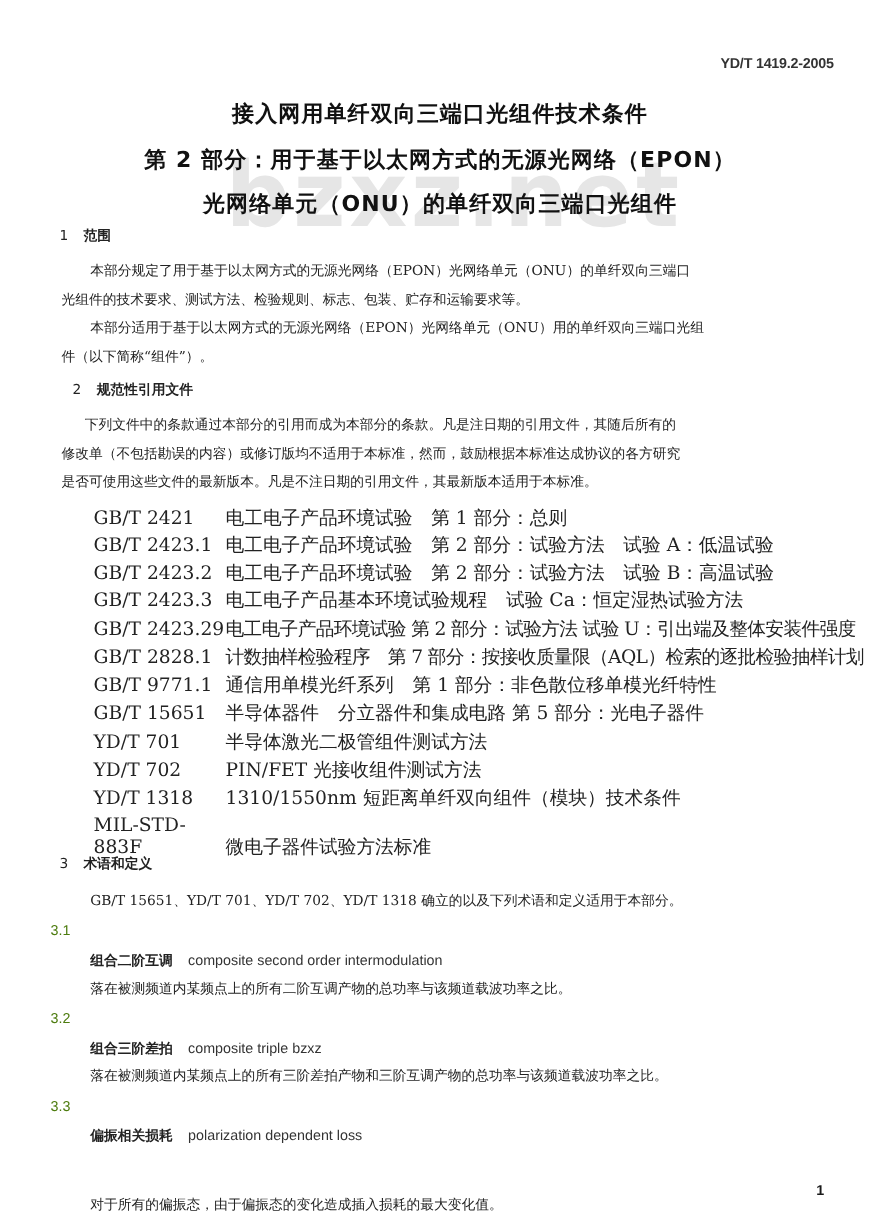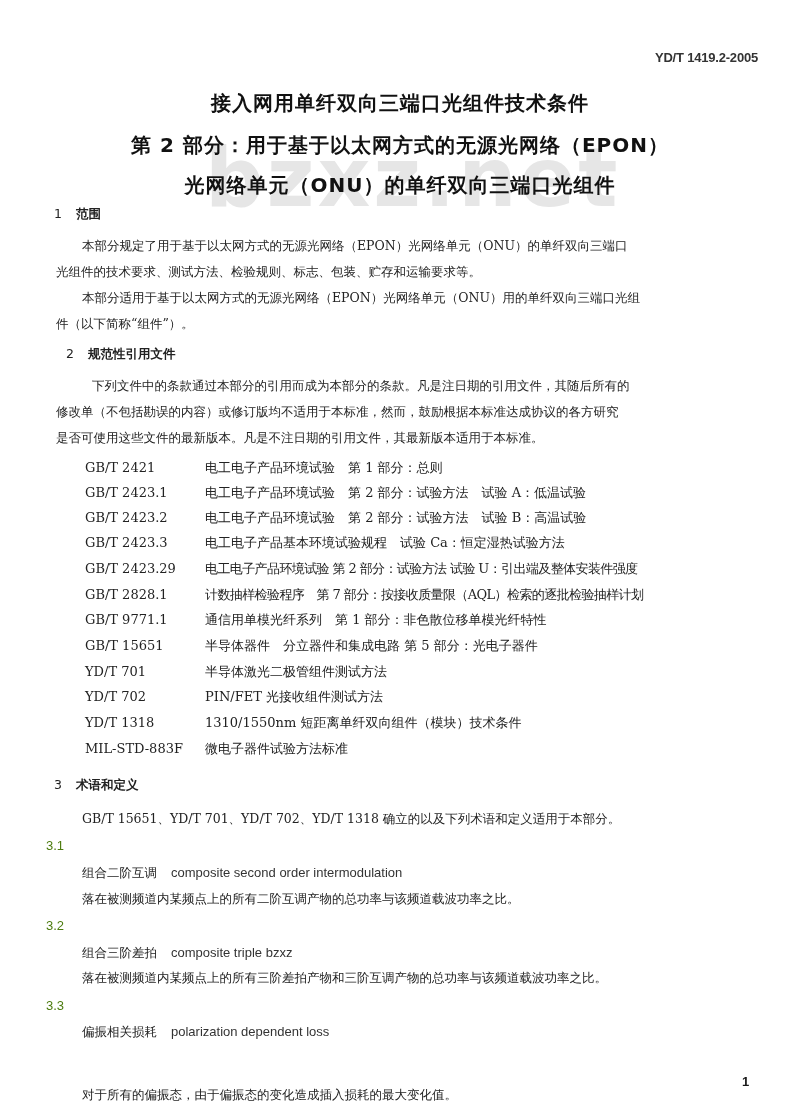--- a/index.html
+++ b/index.html
@@ -11,26 +11,26 @@
   .std-no { right: 42px; top: 50px; font-family: "Liberation Sans", "DejaVu Sans", sans-serif; font-size: 13px; font-weight: bold; color: #333; letter-spacing: -0.2px; }
   .title { left: 0; width: 800px; text-align: center; font-family: "DejaVu Sans", "Liberation Sans", sans-serif; font-weight: bold; font-size: 20px; color: #111; letter-spacing: 1px; }
   .t1 { top: 90px; }
   .t2 { top: 132px; }
   .t3 { top: 172px; }
   .watermark { left: 205px; top: 130px; font-family: "DejaVu Sans", sans-serif; font-weight: bold; font-size: 82px; color: #e6e6e6; letter-spacing: 3px; z-index: 0; }
   .layer { position: relative; z-index: 1; }
   .h1 { font-family: "DejaVu Sans", sans-serif; font-size: 12.5px; font-weight: bold; color: #222; }
   .h1 .num { display: inline-block; width: 22px; font-weight: normal; }
   .para { font-size: 12.5px; color: #222; line-height: 26px; }
-  .ref-row { position: absolute; left: 85px; font-size: 13px; color: #222; }
+  .ref-row { position: absolute; left: 85px; font-size: 17px; color: #222; }
   .ref-code { display: inline-block; width: 120px; }
   .ref-desc { display: inline-block; }
   .subnum { font-family: "Liberation Sans", sans-serif; font-size: 13px; color: #4d7c0f; left: 46px; }
   .term { left: 82px; font-size: 12.5px; }
-  .term .zh { font-family: "DejaVu Sans", sans-serif; font-weight: normal; color: #222; }
+  .term .zh { font-family: "DejaVu Sans", sans-serif; font-weight: bold; color: #222; }
   .term .en { font-family: "Liberation Sans", sans-serif; color: #333; margin-left: 14px; font-size: 13px; }
   .def { left: 82px; font-size: 12.5px; color: #222; }
   .page-no { left: 742px; top: 1074px; font-family: "Liberation Sans", sans-serif; font-size: 13px; font-weight: bold; }
 </style>
 </head>
 <body>
 
 <div class="abs watermark">bzxz.net</div>
 
 <div class="layer">
@@ -45,21 +45,21 @@
     <span class="num">1</span><span>范围</span>
   </div>
   <div class="abs para" style="left:82px; top:233px;">本部分规定了用于基于以太网方式的无源光网络（EPON）光网络单元（ONU）的单纤双向三端口</div>
   <div class="abs para" style="left:56px; top:259px;">光组件的技术要求、测试方法、检验规则、标志、包装、贮存和运输要求等。</div>
   <div class="abs para" style="left:82px; top:285px;">本部分适用于基于以太网方式的无源光网络（EPON）光网络单元（ONU）用的单纤双向三端口光组</div>
   <div class="abs para" style="left:56px; top:311px;">件（以下简称“组件”）。</div>
 
   <div class="abs h1" style="left:54px; top:346px;margin-left:12px;">
     <span class="num">2</span><span>规范性引用文件</span>
   </div>
-  <div class="abs para" style="left:92px; top:373px;text-align:center;">下列文件中的条款通过本部分的引用而成为本部分的条款。凡是注日期的引用文件，其随后所有的</div>
+  <div class="abs para" style="left:77px; top:373px;text-align:center;">下列文件中的条款通过本部分的引用而成为本部分的条款。凡是注日期的引用文件，其随后所有的</div>
   <div class="abs para" style="left:56px; top:399px;">修改单（不包括勘误的内容）或修订版均不适用于本标准，然而，鼓励根据本标准达成协议的各方研究</div>
   <div class="abs para" style="left:56px; top:425px;">是否可使用这些文件的最新版本。凡是不注日期的引用文件，其最新版本适用于本标准。</div>
 
   <div>
     <div class="ref-row" style="top:459px;">
       <span class="ref-code">GB/T 2421</span><span class="ref-desc">电工电子产品环境试验　第 1 部分：总则</span>
     </div>
     <div class="ref-row" style="top:484px;">
       <span class="ref-code">GB/T 2423.1</span><span class="ref-desc">电工电子产品环境试验　第 2 部分：试验方法　试验 A：低温试验</span>
     </div>

